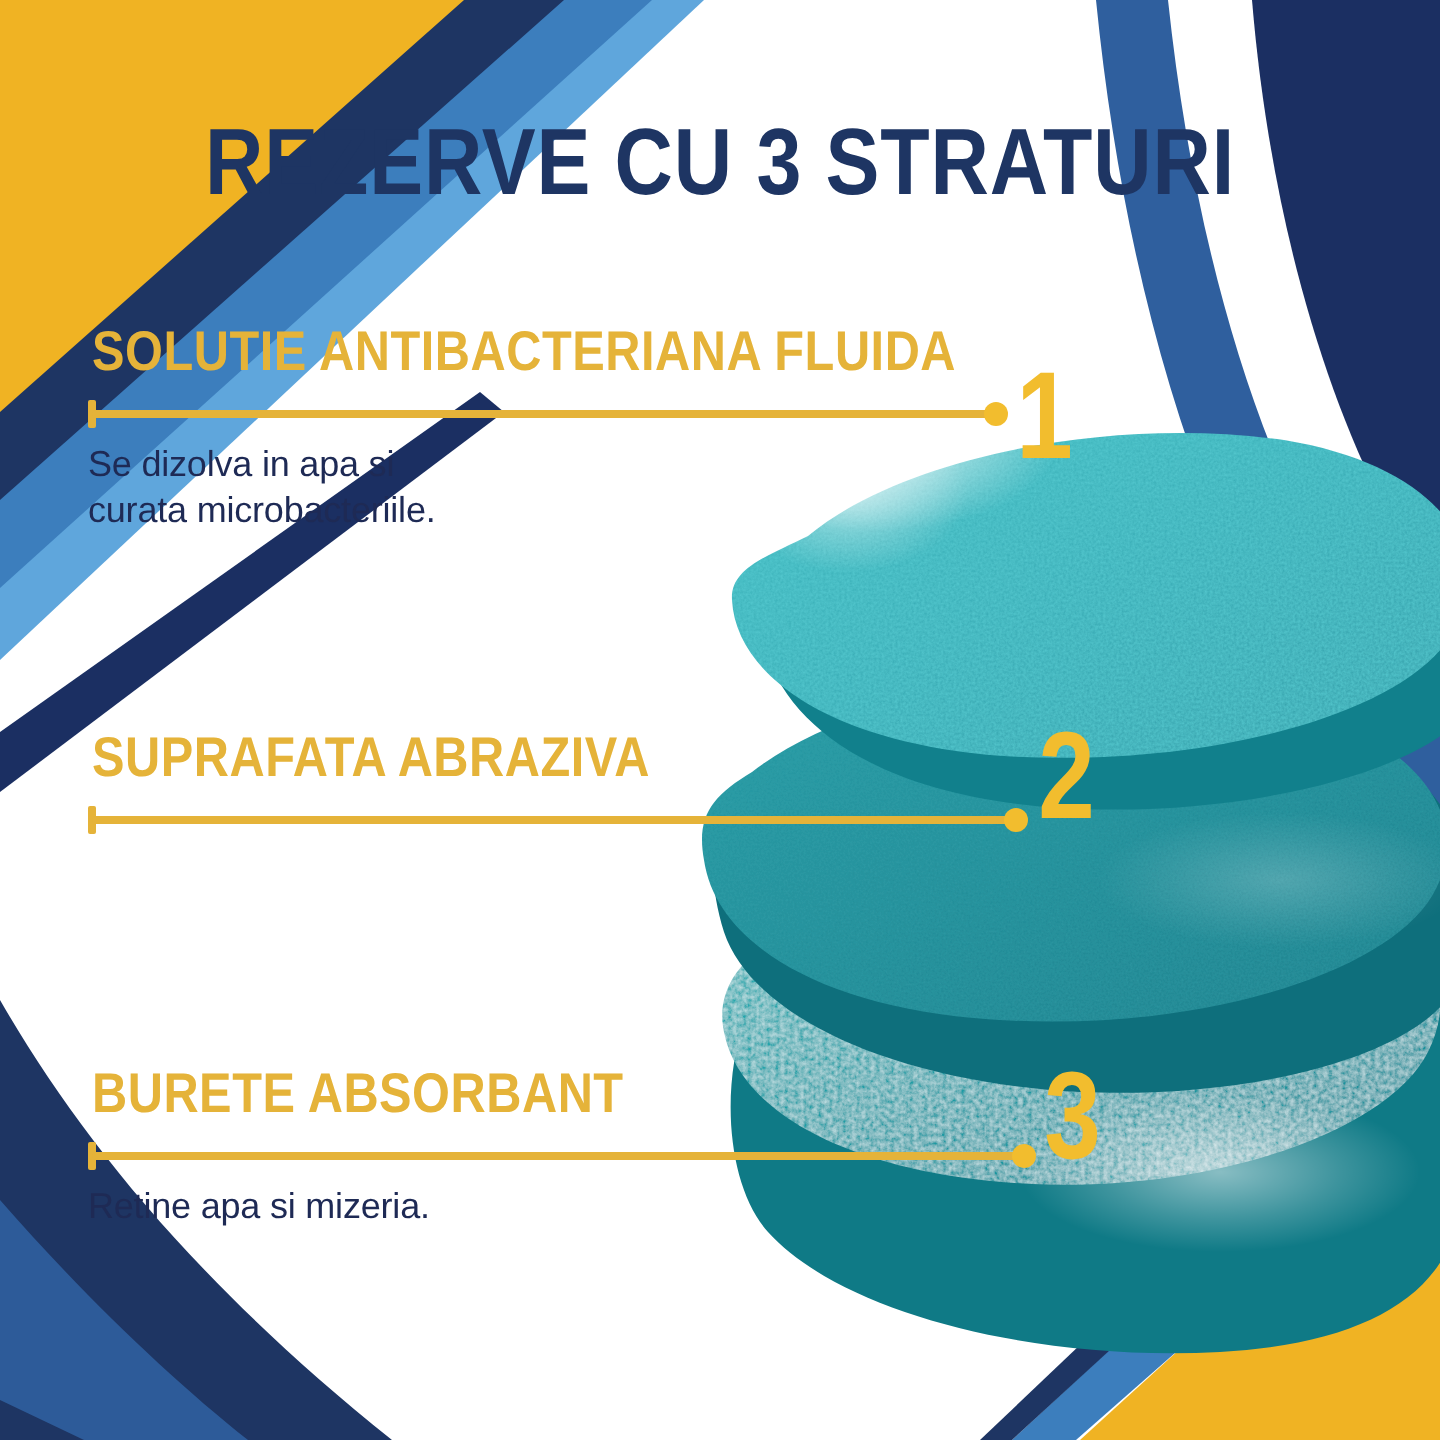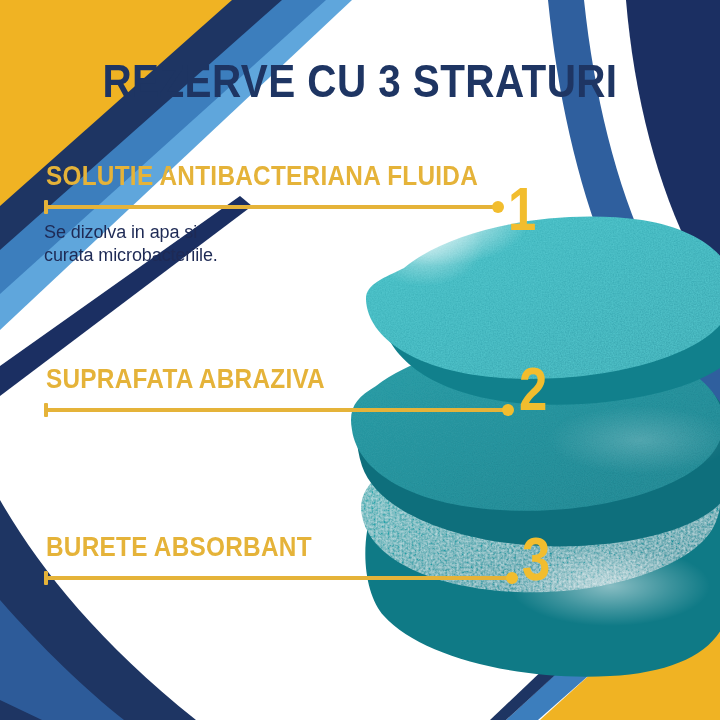--- a/index.html
+++ b/index.html
@@ -275,16 +275,17 @@
   </div>
   <div class="numeral" style="left:516px; top:358px;">2</div>
 
   <div class="feature" style="top:533px;">
     <div class="feature-heading">BURETE ABSORBANT</div>
     <div class="leader">
       <span class="cap"></span>
       <span class="rule" style="width:466px;"></span>
       <span class="dot" style="left:462px;"></span>
     </div>
+    <p class="feature-body">Retine apa si mizeria.</p>
   </div>
   <div class="numeral" style="left:519px; top:528px;">3</div>
 
 </div>
 
 </body></html>

